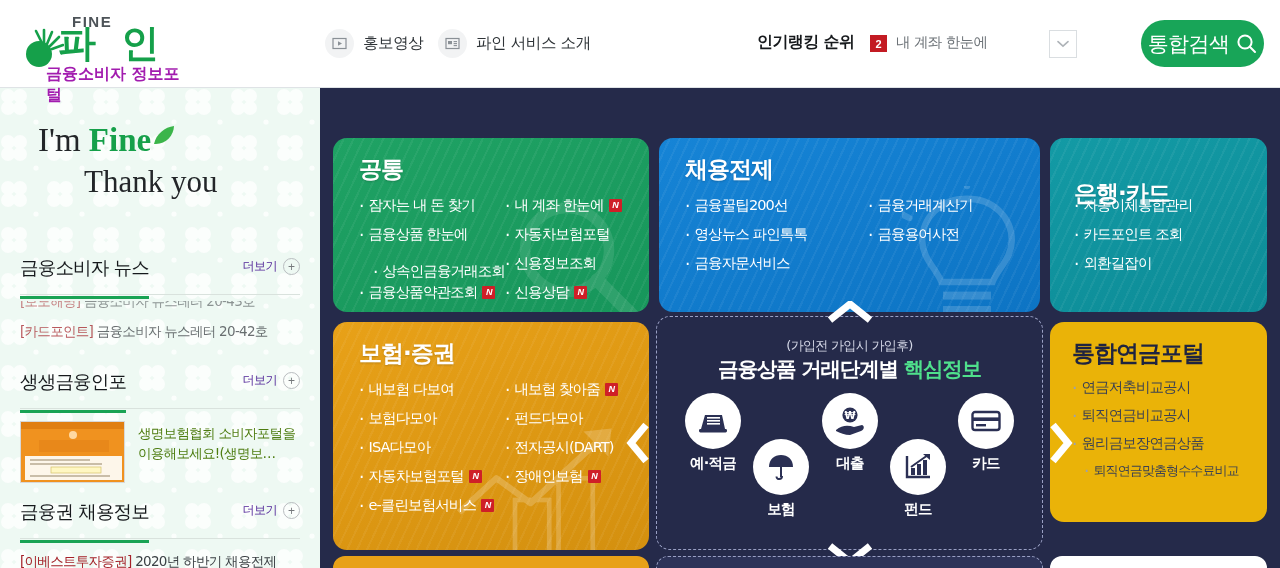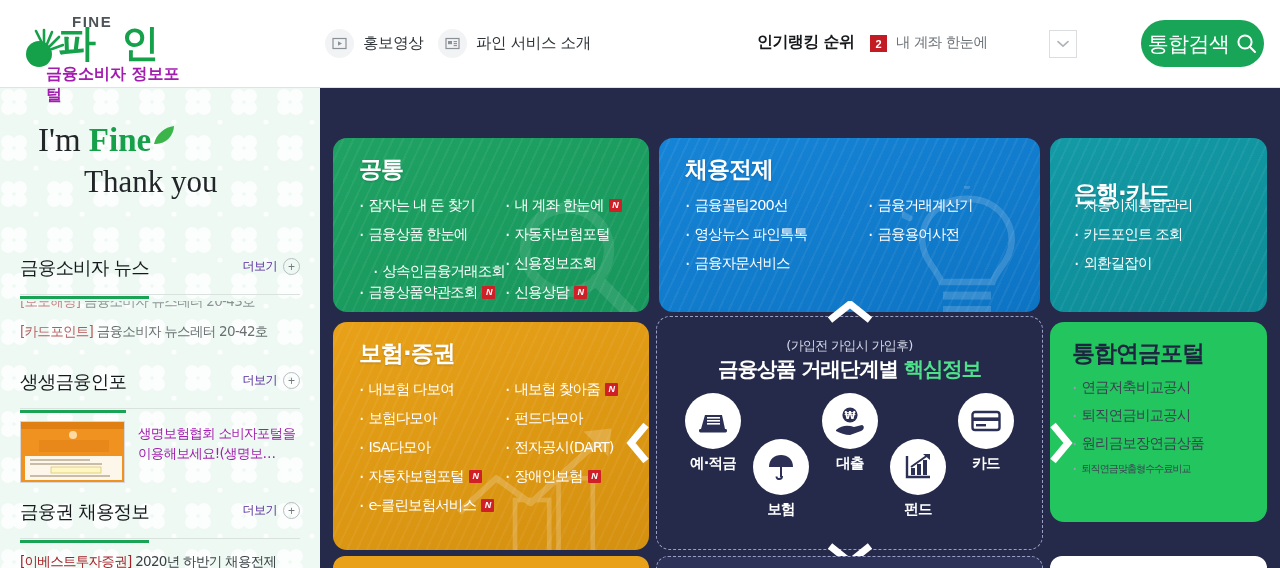--- a/index.html
+++ b/index.html
@@ -104,21 +104,21 @@
   .news-row { font-size:13.5px; letter-spacing:-0.7px; white-space:nowrap;
               color:#3b4044; font-family:"DejaVu Sans", sans-serif; cursor:pointer; }
   .news-row em { color:#a42128; font-style:normal; }
 
   .info-thumb {
     position:absolute; left:0; top:0; width:105px; height:62px;
     background:#f08c1e; border:1px solid #d8d8d8; overflow:hidden;
   }
   .info-txt {
     position:absolute; left:118px; top:2px; width:162px; font-size:13.5px;
-    line-height:20px; color:#a21caf; letter-spacing:-0.7px; cursor:pointer;
+    line-height:20px; color:#4d7c0f; letter-spacing:-0.7px; cursor:pointer;
     font-family:"DejaVu Sans", sans-serif;
   }
 
   
   #stage {
     position:absolute; left:320px; top:88px; width:960px; height:480px;
     background:#252a4a; overflow:hidden;padding-left:26px;
   }
 
   .card { position:absolute; border-radius:14px; overflow:hidden; cursor:pointer; }
@@ -150,21 +150,21 @@
   #card-tips { left:339px; top:50px; width:381px; height:174px;
                background:linear-gradient(160deg,#1684d6 0%,#0d74c4 100%); }
   
   #card-bank { left:730px; top:50px; width:217px; height:174px;
                background:linear-gradient(160deg,#139aa5 0%,#0d8c97 100%); }
   
   #card-ins { left:13px; top:234px; width:316px; height:228px;
               background:linear-gradient(160deg,#e8a118 0%,#d4900f 100%); }
   
   #card-pension { left:730px; top:234px; width:217px; height:200px;
-                  background:#22c55e; }
+                  background:#eab308; }
   #card-pension h3 { color:#1f2440; text-shadow:none; }
   #card-pension .li { color:#3d4252; }
   #card-pension .li:before { color:#9aa0b4; }
 
   
   #carousel {
     position:absolute; left:336px; top:228px; width:387px; height:234px;
     border:1px dashed #9aa0c4; border-radius:14px;
   }
   #car-sub {
@@ -476,21 +476,21 @@
     <h3 style="left:22px;top:16px;">통합연금포털</h3>
     <div class="li" style="left:22px;top:56px;">
         <span>연금저축비교공시</span>
       </div>
     <div class="li" style="left:22px;top:84px;">
         <span>퇴직연금비교공시</span>
       </div>
     <div class="li" style="left:22px;top:112px;">
         <span>원리금보장연금상품</span>
       </div>
-    <div class="li" style="left:22px;top:140px;font-size:10px;">
+    <div class="li" style="left:34px;top:140px;font-size:13px;">
         <span>퇴직연금맞춤형수수료비교</span>
       </div>
   </div>
 
   <div id="carousel">
     <div id="car-sub">(가입전 가입시 가입후)</div>
     <div id="car-title">
       <span>금융상품 거래단계별 </span><b>핵심정보</b>
     </div>
 

